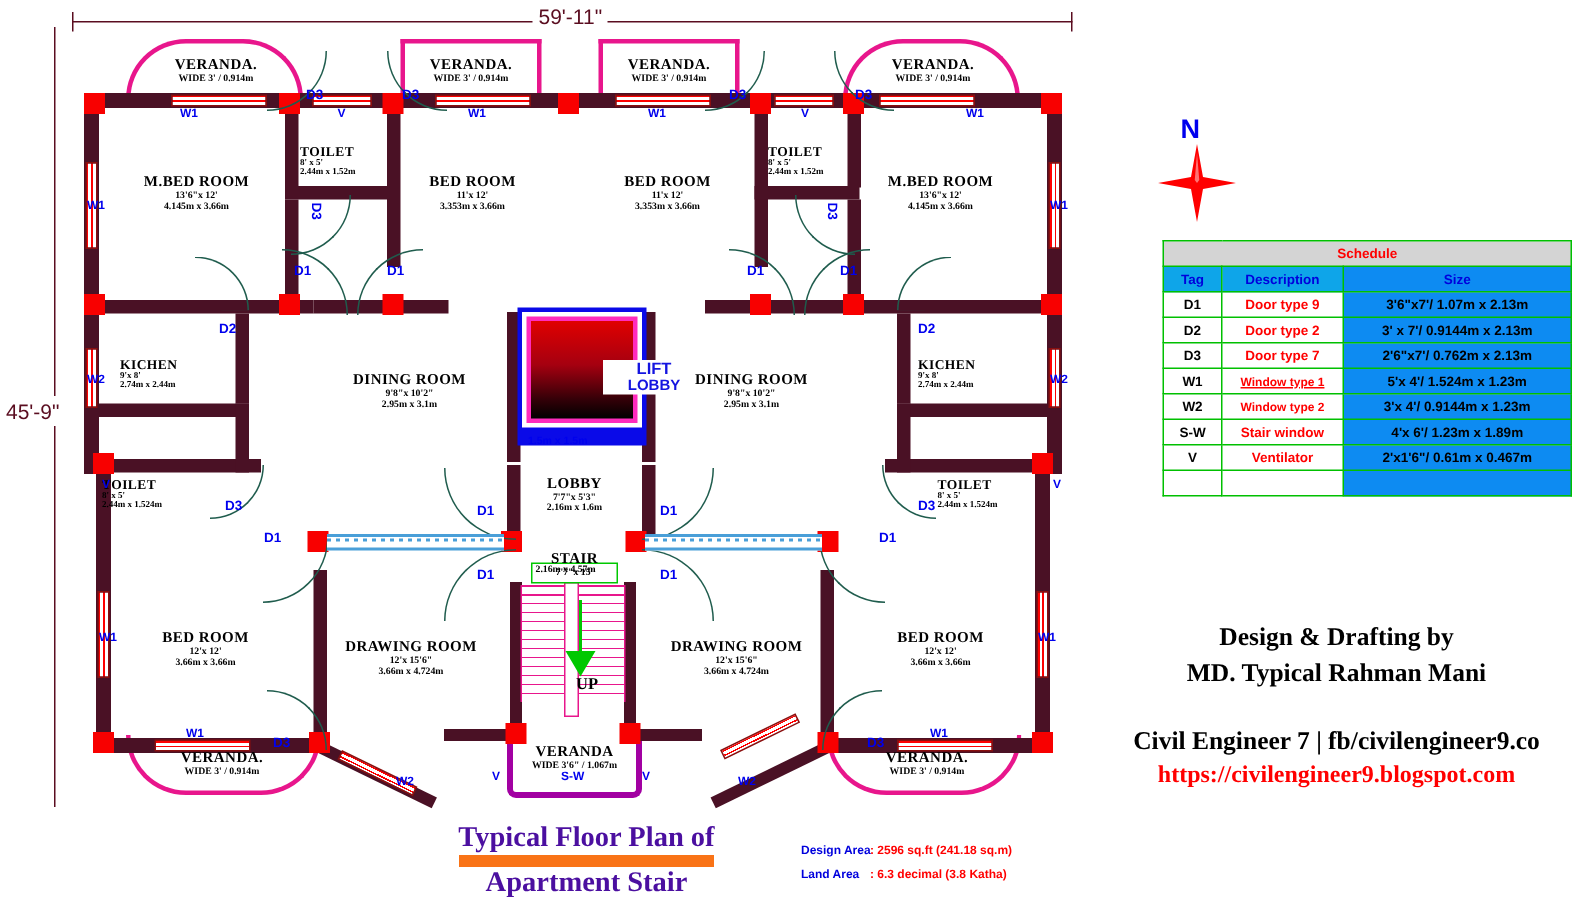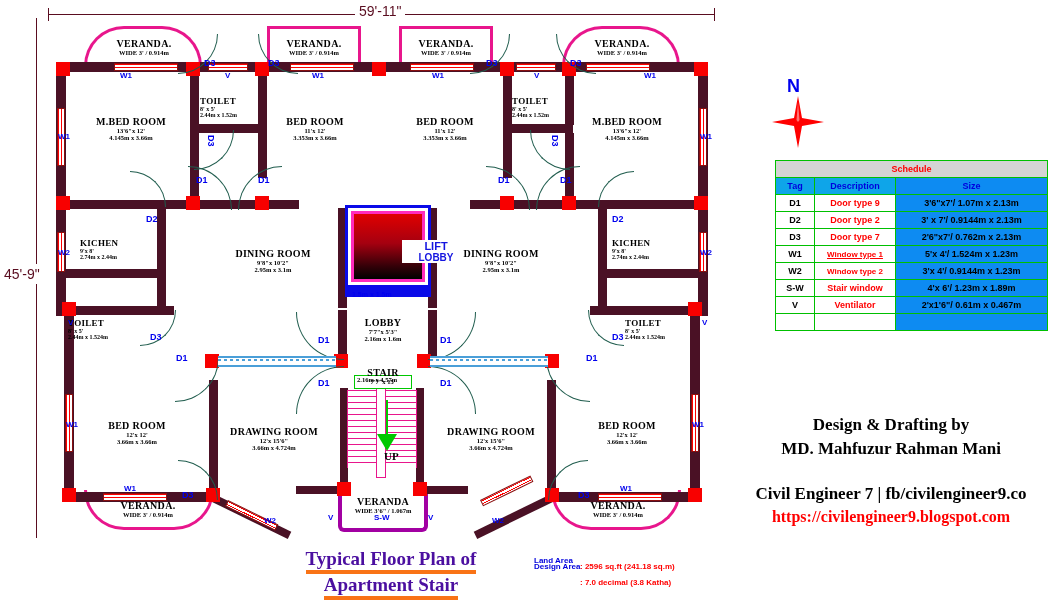--- a/index.html
+++ b/index.html
@@ -42,21 +42,21 @@
   .c-tag{background:#ffffff;color:#000;}
   .c-desc{background:#ffffff;color:#ff0000;}
   .c-size{background:#0d8bf2;color:#000;}
   
   .credit{position:absolute;text-align:center;width:330px;left:726px;
           font-family:"Liberation Serif",serif;font-weight:bold;color:#000;}
   
   #plan-title{position:absolute;left:276px;top:548px;width:230px;text-align:center;
      color:#4b0fa0;font-weight:bold;font-size:19px;line-height:22px;
      font-family:"Liberation Serif",serif;}
-  #plan-title span{border-bottom:4px solid #f97316;display:inline-block;}
+  #plan-title span{border-bottom:8px solid #f97316;display:inline-block;}
   .arealbl{position:absolute;color:#0000dd;font-weight:bold;font-size:8px;
            font-family:"Liberation Sans",sans-serif;white-space:nowrap;}
   .areaval{position:absolute;color:#ff0000;font-weight:bold;font-size:8px;
            font-family:"Liberation Sans",sans-serif;white-space:nowrap;}
   
   #stair-treads{position:absolute;left:347px;top:390px;width:68px;height:78px;
     background:repeating-linear-gradient(to bottom,#e8168c 0 1px,#ffffff 1px 6px);
     border-left:1px solid #e8168c;border-right:1px solid #e8168c;}
   #stair-rail{position:absolute;left:376px;top:388px;width:8px;height:88px;
     border:1px solid #e8168c;background:#fff;}
@@ -491,25 +491,25 @@
   </tr>
   <tr>
     <td class="c-tag"></td>
     <td class="c-desc"></td>
     <td class="c-size"></td>
   </tr>
 </tbody>
   </table>
 
 <div class="credit" style="top:415px;font-size:17px;">Design &amp; Drafting by</div>
-<div class="credit" style="top:439px;font-size:17px;">MD. Mahfuzur Rahman Mani</div>
+<div class="credit" style="top:439px;font-size:17px;">MD. Typical Rahman Mani</div>
 <div class="credit" style="top:484px;font-size:17px;">Civil Engineer 7 | fb/civilengineer9.co</div>
 <div class="credit" style="top:508px;font-size:16px;color:#ff0000;">https://civilengineer9.blogspot.com</div>
 
 <div id="plan-title">
   <span>Typical Floor Plan of</span><br>
   <span>Apartment Stair</span>
 </div>
 
 <div class="arealbl" style="left:534px;top:562px;">Design Area</div>
 <div class="areaval" style="left:580px;top:562px;">: 2596 sq.ft (241.18 sq.m)</div>
-<div class="arealbl" style="left:534px;top:556px;">Land Area</div>
-<div class="areaval" style="left:580px;top:578px;">: 7.0 decimal (3.8 Katha)</div>
+<div class="arealbl" style="left:534px;top:578px;">Land Area</div>
+<div class="areaval" style="left:580px;top:578px;">: 6.3 decimal (3.8 Katha)</div>
 
 </body></html>

